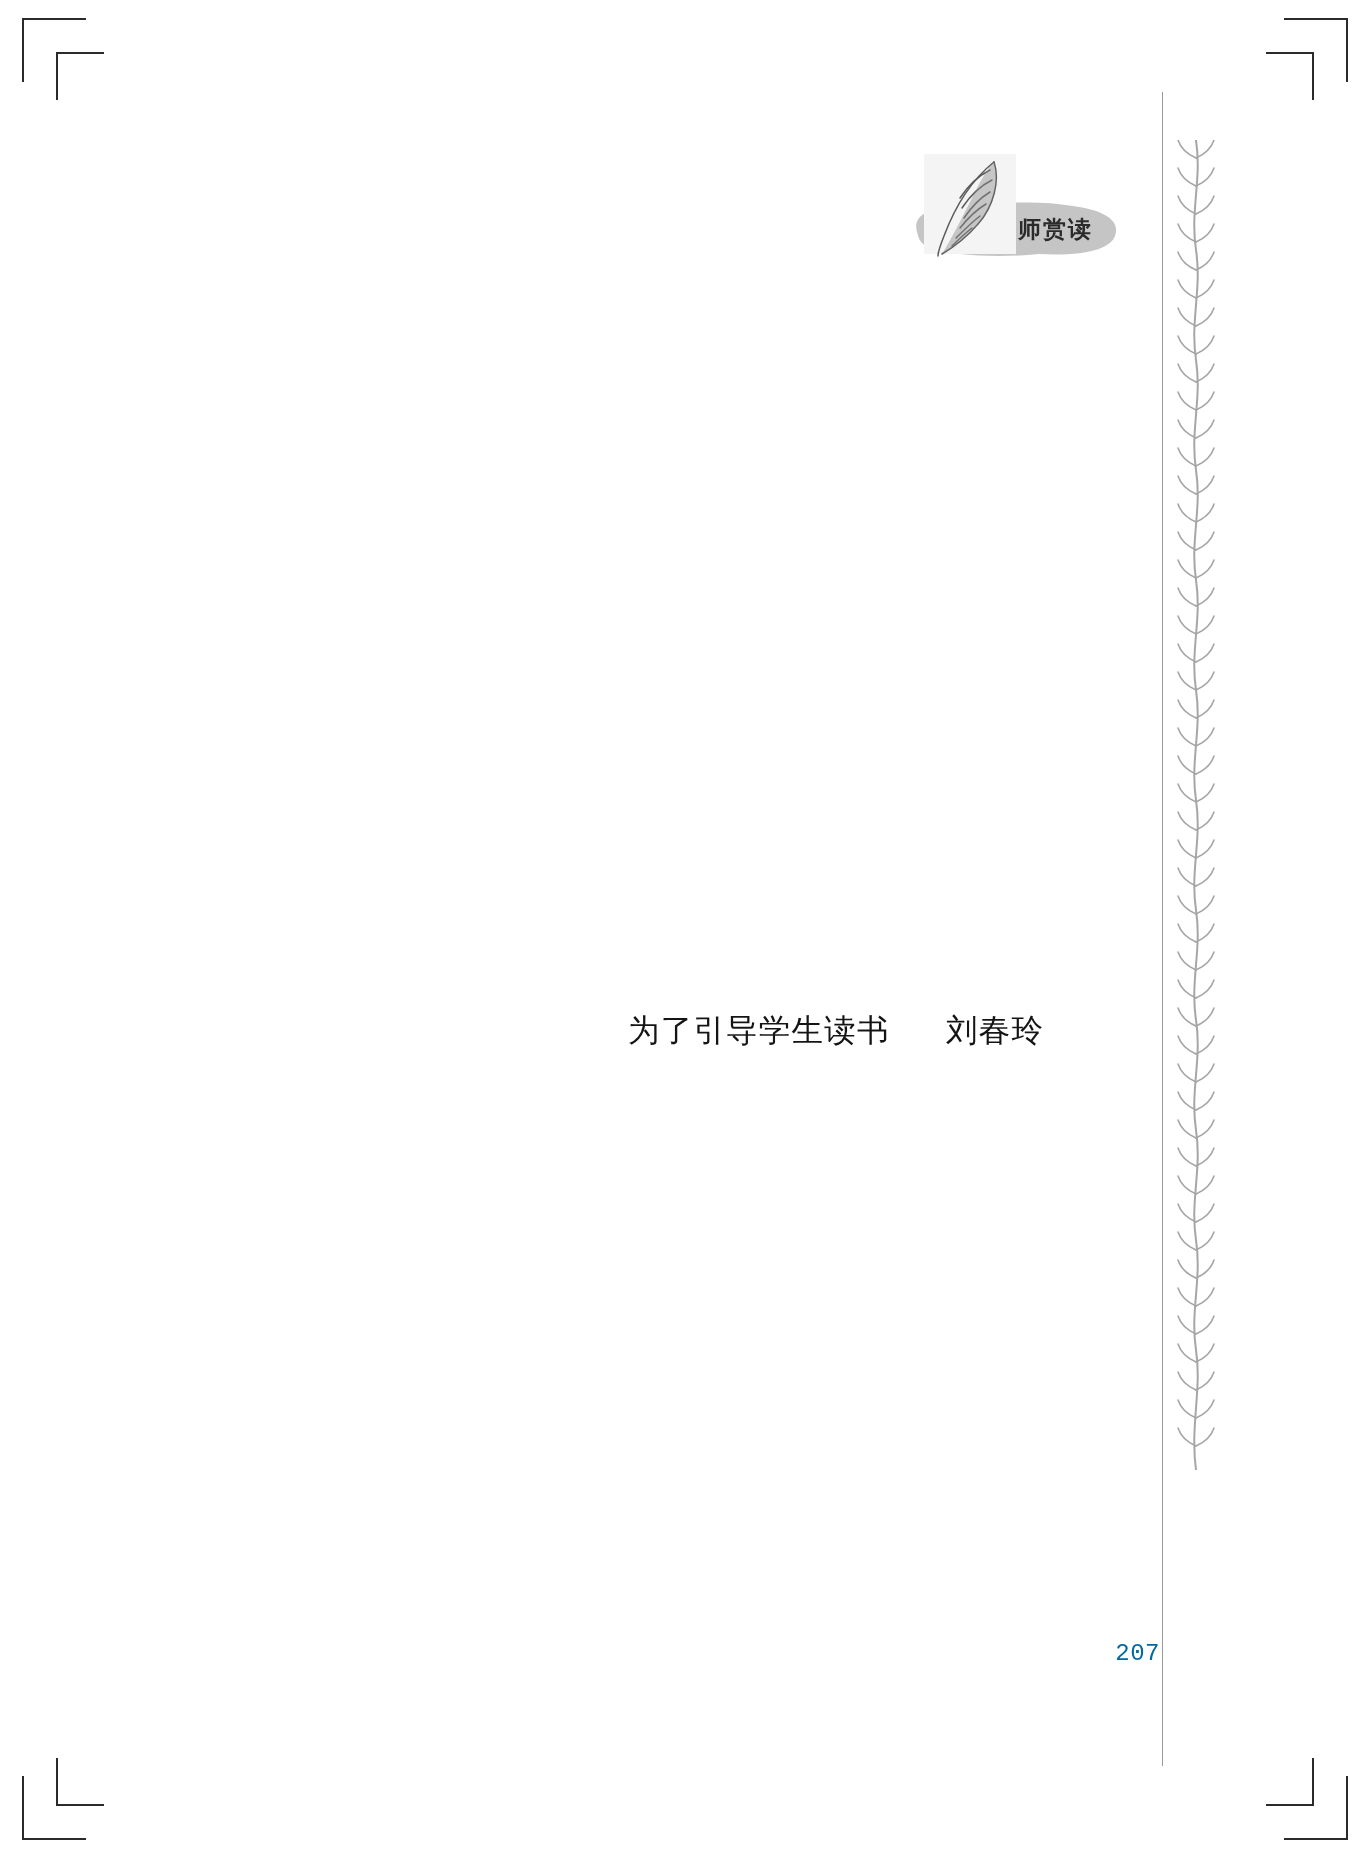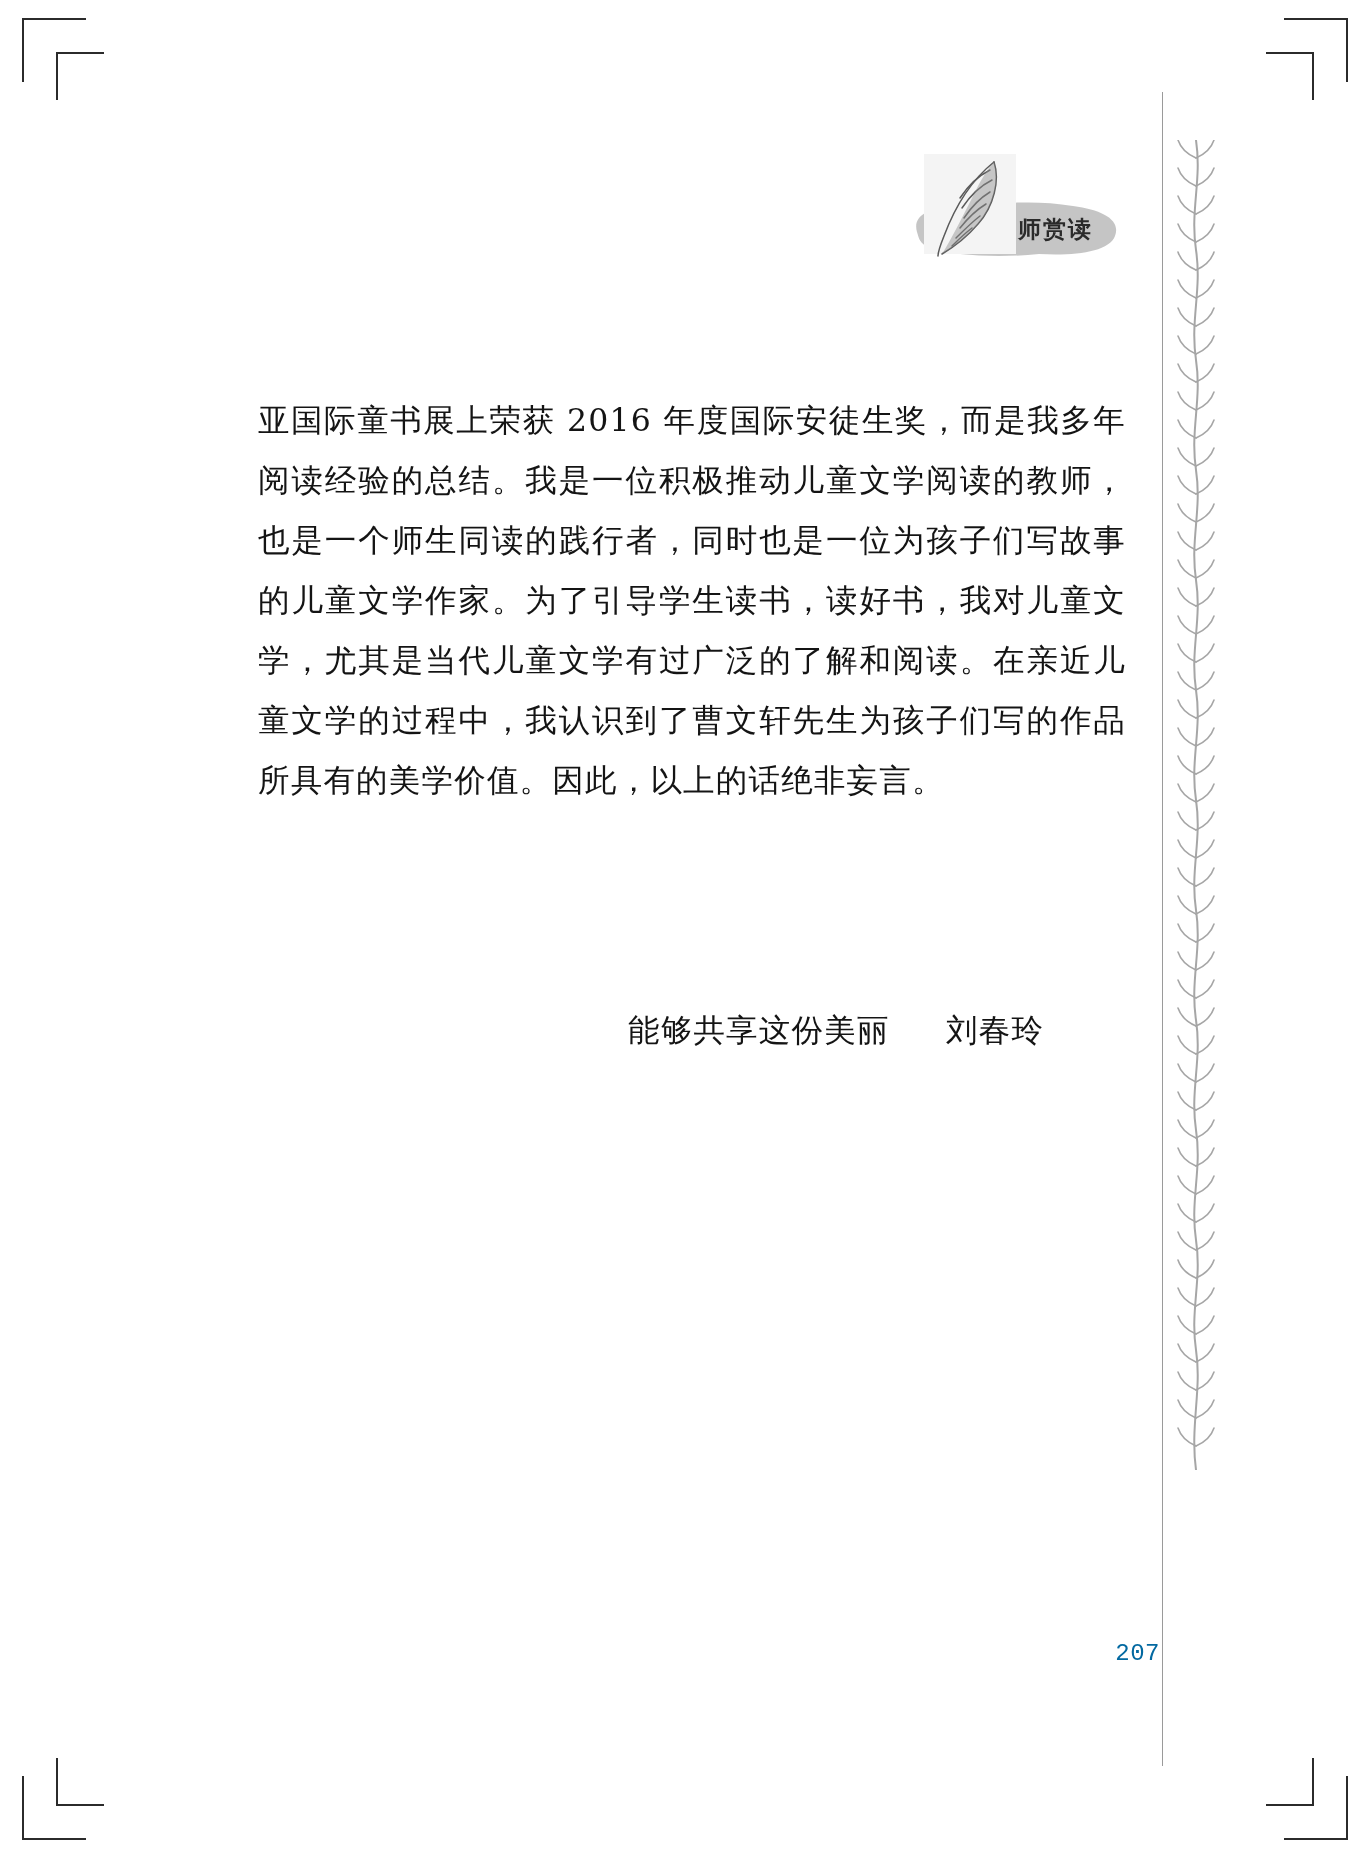--- a/index.html
+++ b/index.html
@@ -266,22 +266,21 @@
     <path d="M70 28 C 58 34, 48 44, 40 56"></path>
     <path d="M68 40 C 58 46, 50 54, 42 66"></path>
     <path d="M64 52 C 54 58, 46 66, 38 76"></path>
     <path d="M58 64 C 50 70, 42 78, 34 86"></path>
     <path d="M50 76 C 42 82, 36 88, 30 94"></path>
   </g>
   <path d="M72 10 C 78 28, 72 54, 56 72 C 44 86, 30 96, 20 102 C 30 86, 42 62, 52 42 C 60 26, 66 16, 72 10 Z" fill="#8f8f8f" opacity="0.45"></path>
 </svg>
 
 <div class="content">
-  <p class="para">亚国际童书展上荣获 2016 年度国际安徒生奖，而是我多年阅读经验的总结。我是一位积极推动儿童文学阅读的教师，也是一个师生同读的践行者，同时也是一位为孩子们写故事的儿童文学作家。为了引导学生读书，读好书，我对儿童文学，尤其是当代儿童文学有过广泛的了解和阅读。在亲近儿童文学的过程中，我认识到了曹文轩先生为孩子们写的作品所具有的美学价值。因此，以上的话绝非妄言。</p>
 </div>
 
 <div class="signature">
-  <span>能够共享这份美丽</span>
+  <span>为了引导学生读书</span>
   <span class="gap"></span>
   <span>刘春玲</span>
 </div>
 
 <div class="page-number">207</div>
 
 </body></html>

